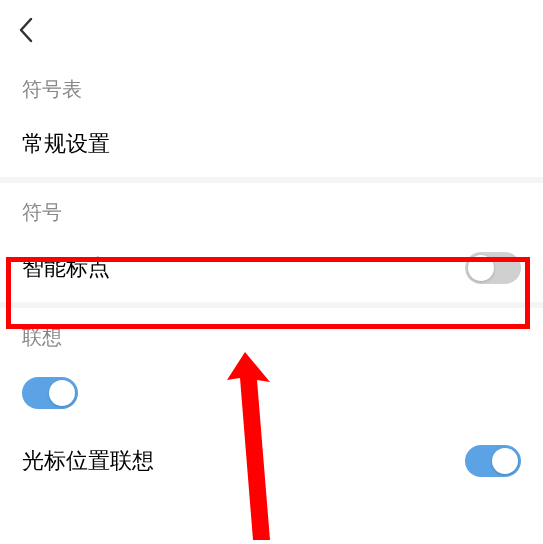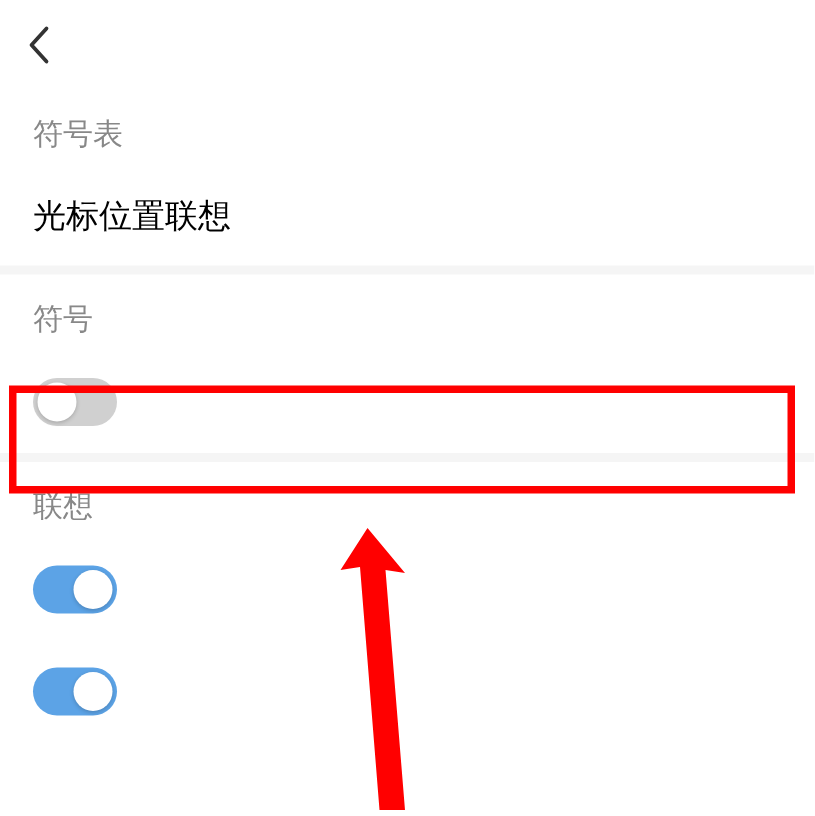--- a/index.html
+++ b/index.html
@@ -103,44 +103,46 @@
   <div class="back-icon">
     <svg width="18" height="28" viewBox="0 0 18 28">
       <path d="M 14 3 L 4 14 L 14 25" stroke="#333" stroke-width="2.5" fill="none" stroke-linecap="round" stroke-linejoin="round"></path>
     </svg>
   </div>
 </div>
 
 <div class="section-header">符号表</div>
 
 <div class="row">
-  <div class="row-label">光标位置联想</div>
+  <div class="row-label">常规设置</div>
 </div>
 
 <div class="divider"></div>
 
 <div class="section-header">符号</div>
 
 <div class="row">
+  <div class="row-label">智能标点</div>
   <div class="toggle off">
     <div class="toggle-knob"></div>
   </div>
 </div>
 
 <div class="divider"></div>
 
 <div class="section-header">联想</div>
 
 <div class="row">
   <div class="toggle on">
     <div class="toggle-knob"></div>
   </div>
 </div>
 
 <div class="row">
+  <div class="row-label">光标位置联想</div>
   <div class="toggle on">
     <div class="toggle-knob"></div>
   </div>
 </div>
 
 <div class="highlight-box" style="top:257px;left:6px;width:524px;height:72px;"></div>
 
 <div class="arrow-annotation" style="top:330px;left:215px;">
   <svg width="90" height="220" viewBox="0 0 90 220">
     <path d="M 30 22 L 12 50 L 25 48 L 38 210 L 55 210 L 42 50 L 55 52 Z" fill="#ff0000"></path>

